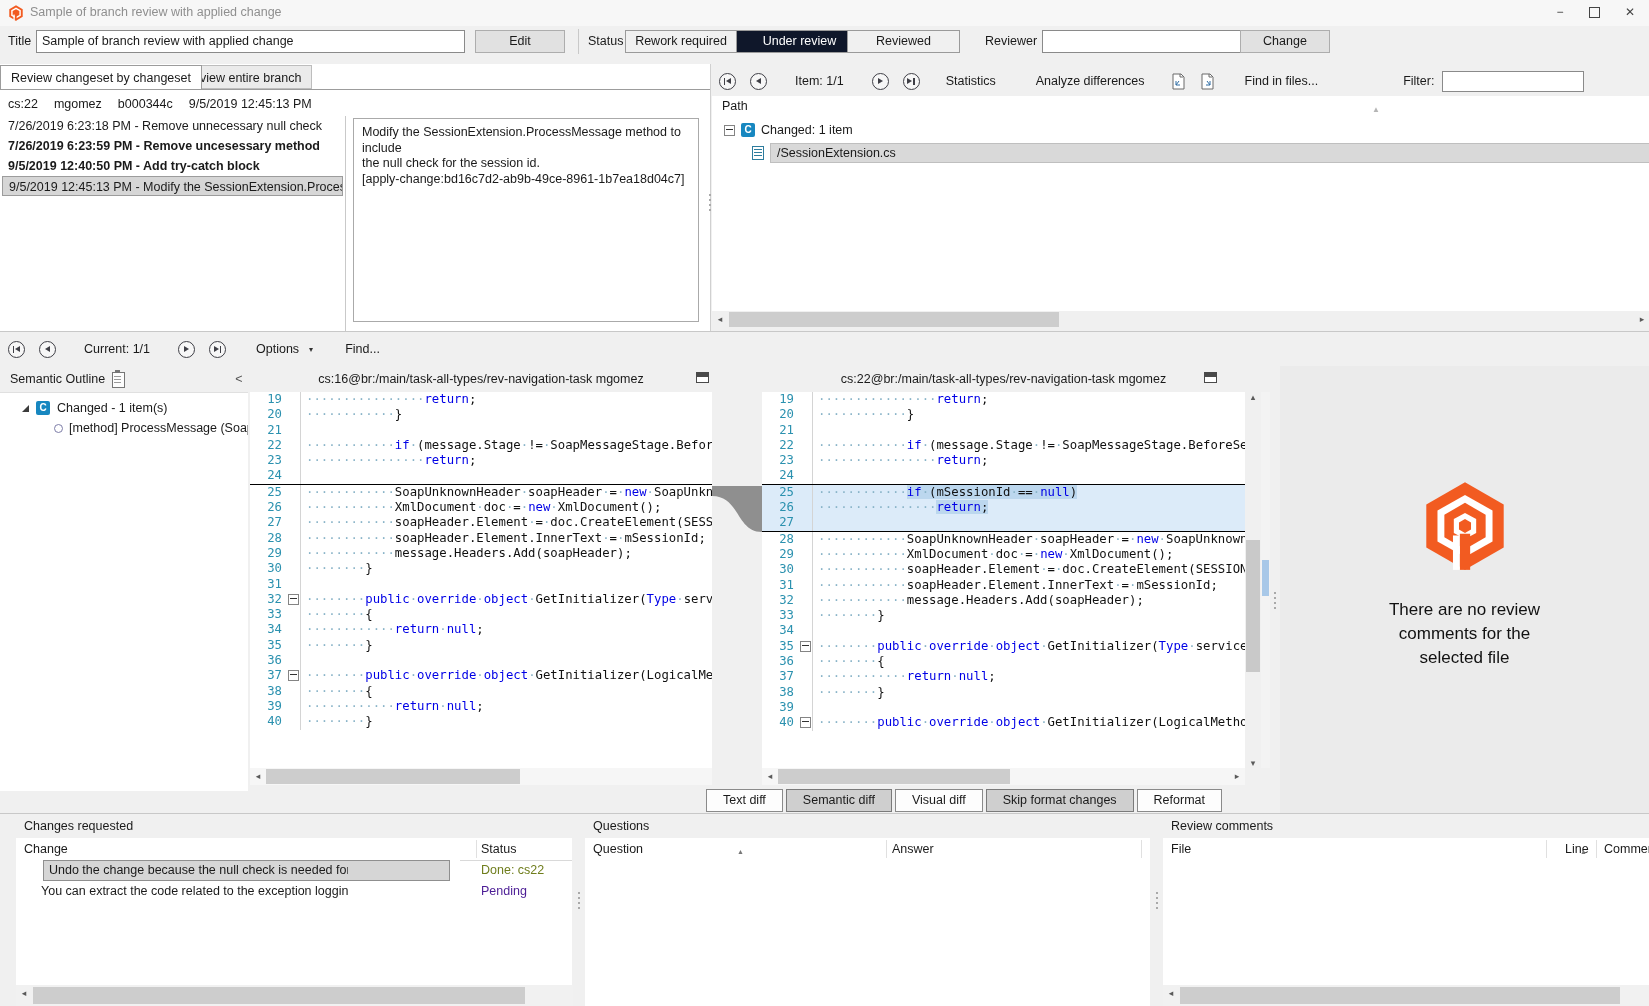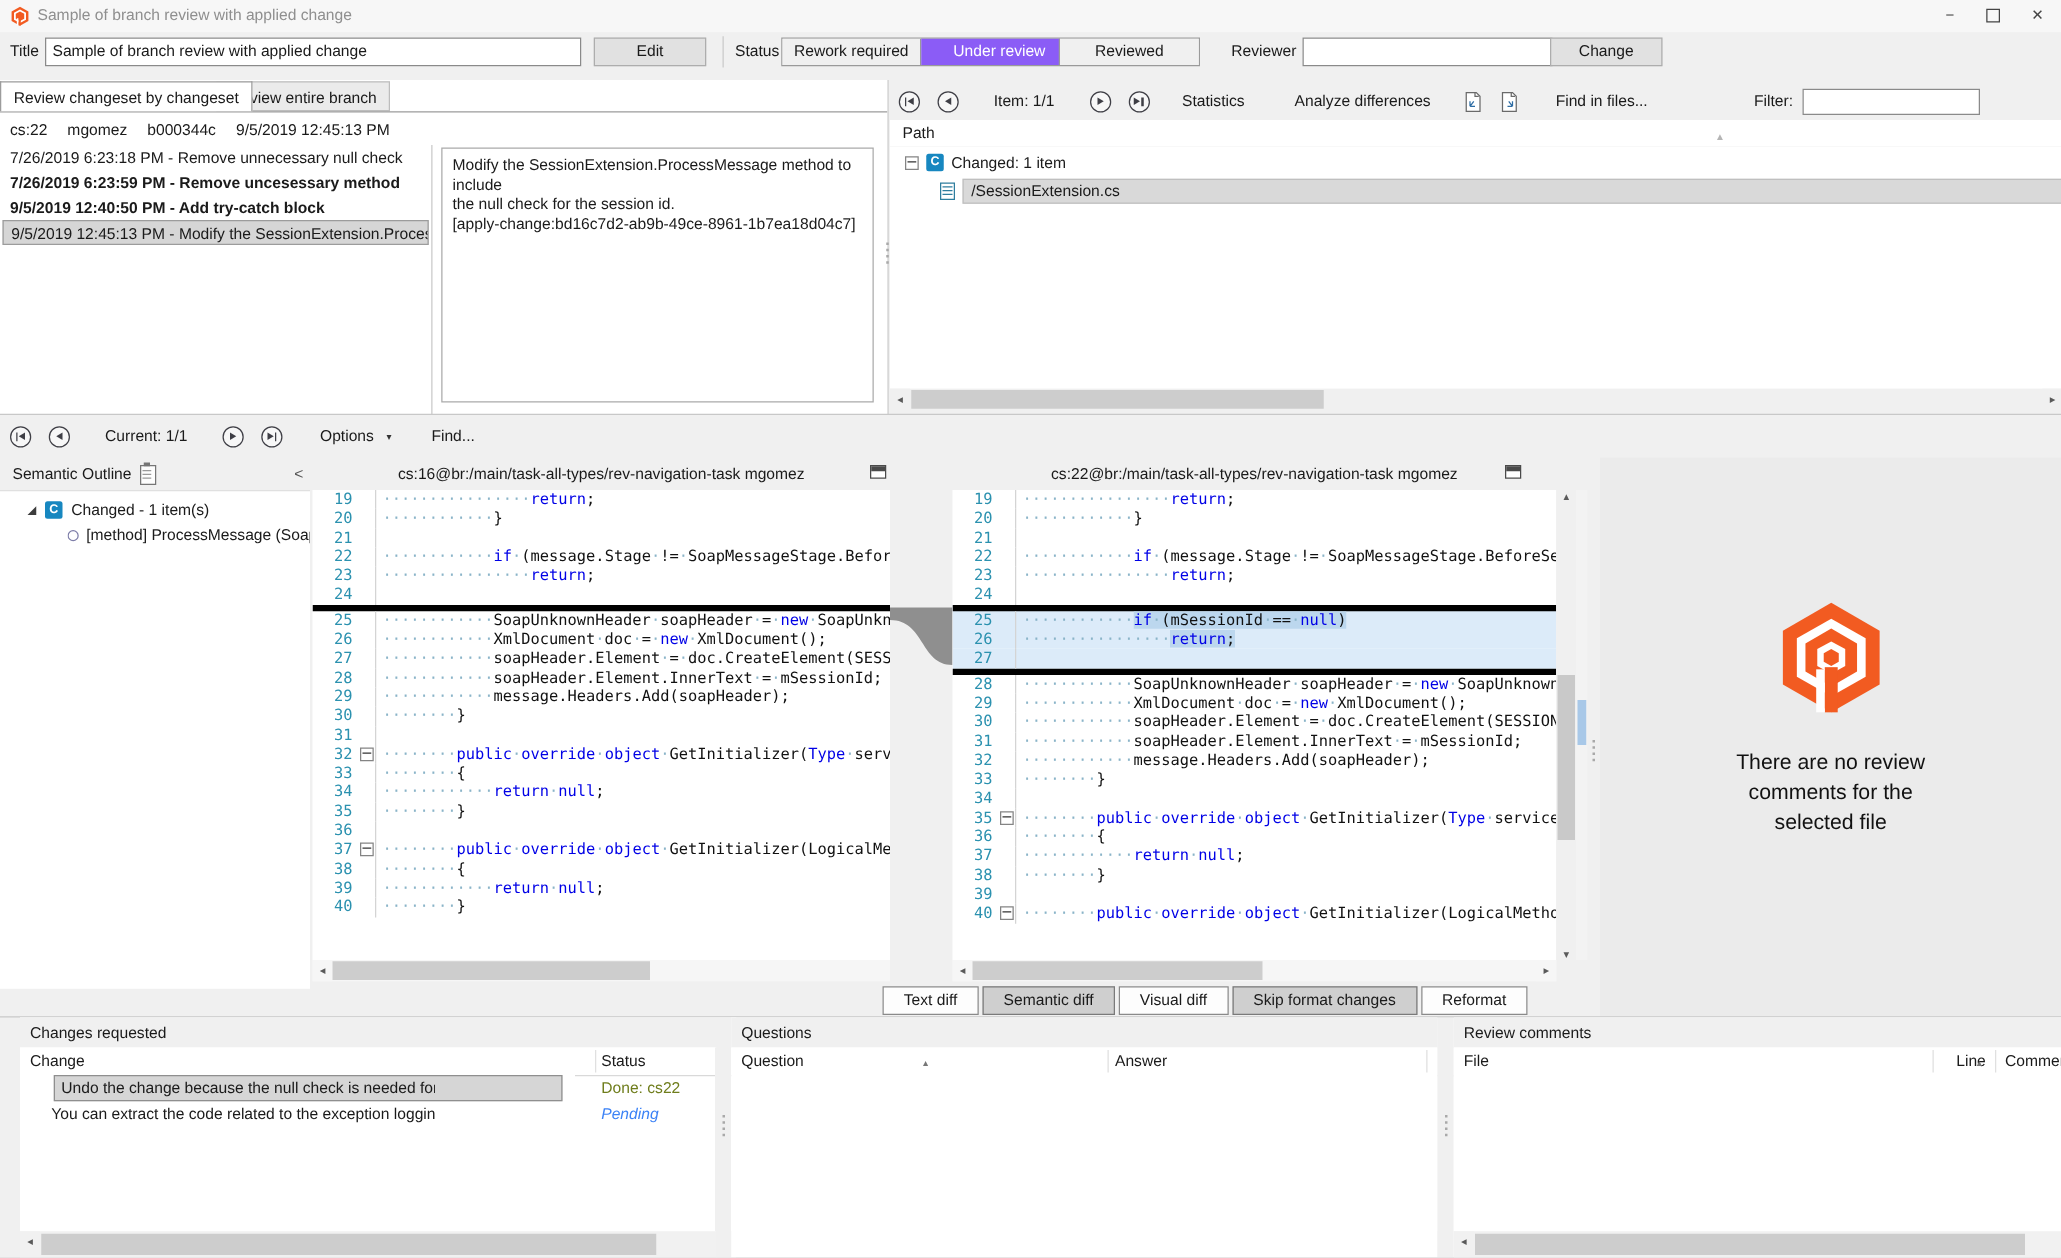--- a/index.html
+++ b/index.html
@@ -16,21 +16,21 @@
 
   
   #topbar{left:0;top:26px;width:1649px;height:38px;background:#f0f0f0;}
   .lbl{position:absolute;top:8px;}
   .tbinput{position:absolute;top:4px;height:21px;background:#fff;border:1px solid #8a8a8a;padding:0 5px;line-height:21px;white-space:nowrap;overflow:hidden;}
   .tbbtn{position:absolute;top:4px;height:23px;background:#e1e1e1;border:1px solid #adadad;text-align:center;line-height:21px;box-sizing:border-box;}
   #tb-sep{position:absolute;left:578px;top:3px;width:1px;height:25px;background:#c9c9c9;}
   #status-segments{position:absolute;left:625px;top:4px;height:23px;display:flex;border:1px solid #9a9a9a;box-sizing:border-box;}
   .seg{min-width:111px;padding:0 8px;text-align:center;line-height:21px;background:#f0f0f0;border-right:1px solid #9a9a9a;box-sizing:border-box;}
   .seg:last-child{border-right:none;text-align:center;}
-  .seg-active{background:#8b5cf6;color:#fff;padding-left:23px;}
+  .seg-active{background:#0f172a;color:#fff;padding-left:23px;}
 
   
   #lefttop{left:0;top:64px;width:710px;height:268px;background:#fff;}
   .tab{position:absolute;top:1px;height:24px;line-height:24px;padding:0 10px;box-sizing:border-box;text-align:right;}
   #tab1{left:0;background:#fff;border:1px solid #9c9c9c;border-bottom:none;z-index:2;}
   #tab2{left:173px;background:#ebebeb;border:1px solid #bdbdbd;}
   #tabline{position:absolute;left:0;top:25px;width:710px;height:1px;background:#9c9c9c;}
   #csinfo{position:absolute;left:8px;top:33px;display:flex;gap:16px;white-space:nowrap;}
   #cslist{position:absolute;left:0;top:52px;width:345px;height:216px;border-right:1px solid #c9c9c9;}
   .cs-row{position:relative;height:20px;line-height:20px;padding:0 0 0 8px;white-space:nowrap;overflow:hidden;}
@@ -97,21 +97,21 @@
   #rp-hdr{left:762px;width:483px;} #rp-hdr .wicon{right:28px;}
   .codepane{position:absolute;top:392px;height:376px;background:#fff;overflow:hidden;}
   #lp-code{left:250px;width:462px;}
   #rp-code{left:762px;width:483px;}
   .crow{display:flex;height:15.3px;line-height:15.3px;font-family:"DejaVu Sans Mono",monospace;font-size:12.3px;white-space:pre;}
   .cnum{width:32px;text-align:right;color:#2b91af;flex:none;padding-right:5px;}
   .cfold{width:13px;flex:none;display:flex;align-items:center;justify-content:center;}
   .ccode{flex:1;border-left:1px solid #d4d4d4;padding-left:5px;overflow:hidden;}
   .ws{color:#8ab4c8;} .kw{color:#0000e6;} .pl{color:#111;}
   .crow.hl{background:#dcebf9;}
-  .crow.sep{border-top:5px solid #000000;}
+  .crow.sep{border-top:1px solid #000000;}
   .selbg{background:#bcd7ee;}
   .foldbox{width:9px;height:9px;border:1px solid #848484;position:relative;background:#fff;}
   .foldbox::after{content:"";position:absolute;left:1px;right:1px;top:3px;height:1px;background:#333;}
   #lp-hscroll{left:250px;top:768px;width:462px;background:#f6f6f6;}
   #rp-hscroll{left:762px;top:768px;width:483px;background:#f6f6f6;}
 
   
   #bridge{left:712px;top:366px;width:50px;height:402px;}
 
   
@@ -442,21 +442,21 @@
       <span class="colcell" style="left:465px">Status</span>
     </div>
     <div class="body">
         <div class="br selected">
           <div class="rowbg"></div>
           <span class="txt">Undo the change because the null check is needed for some scenarios.</span>
           <span class="st" style="color: rgb(111, 125, 28);">Done: cs22</span>
         </div>
         <div class="br">
           <span class="txt">You can extract the code related to the exception logging to a new method because ...</span>
-          <span class="st" style="color: #3b82f6; font-style: italic;">Pending</span>
+          <span class="st" style="color: #4c1d95;">Pending</span>
         </div>
       </div>
     <div id="cr-vscroll">
       <span>▴</span>
       <span class="down">▾</span>
     </div>
     <div id="cr-hscroll">
       <span class="sc-arrow" style="left:0;background:#f1f1f1">◂</span>
       <span class="sc-thumb" style="left:17px;width:492px"></span>
       <span class="sc-arrow" style="right:0;background:#f1f1f1">▸</span>

